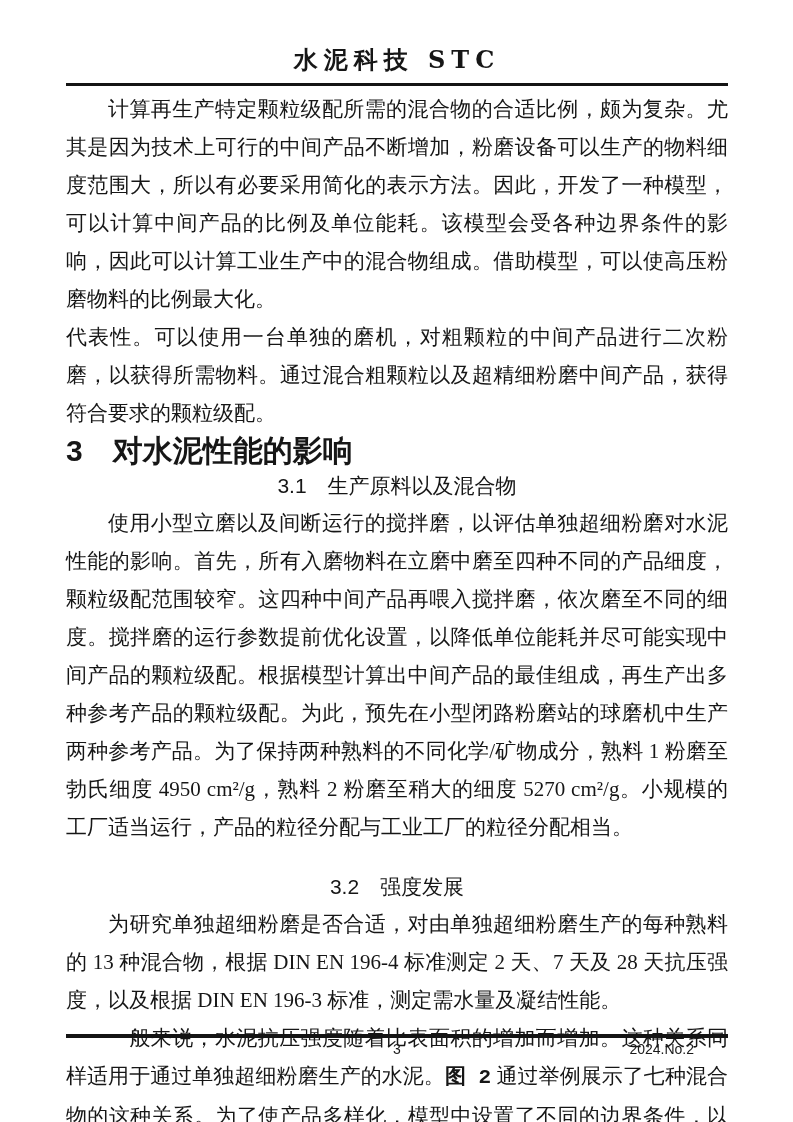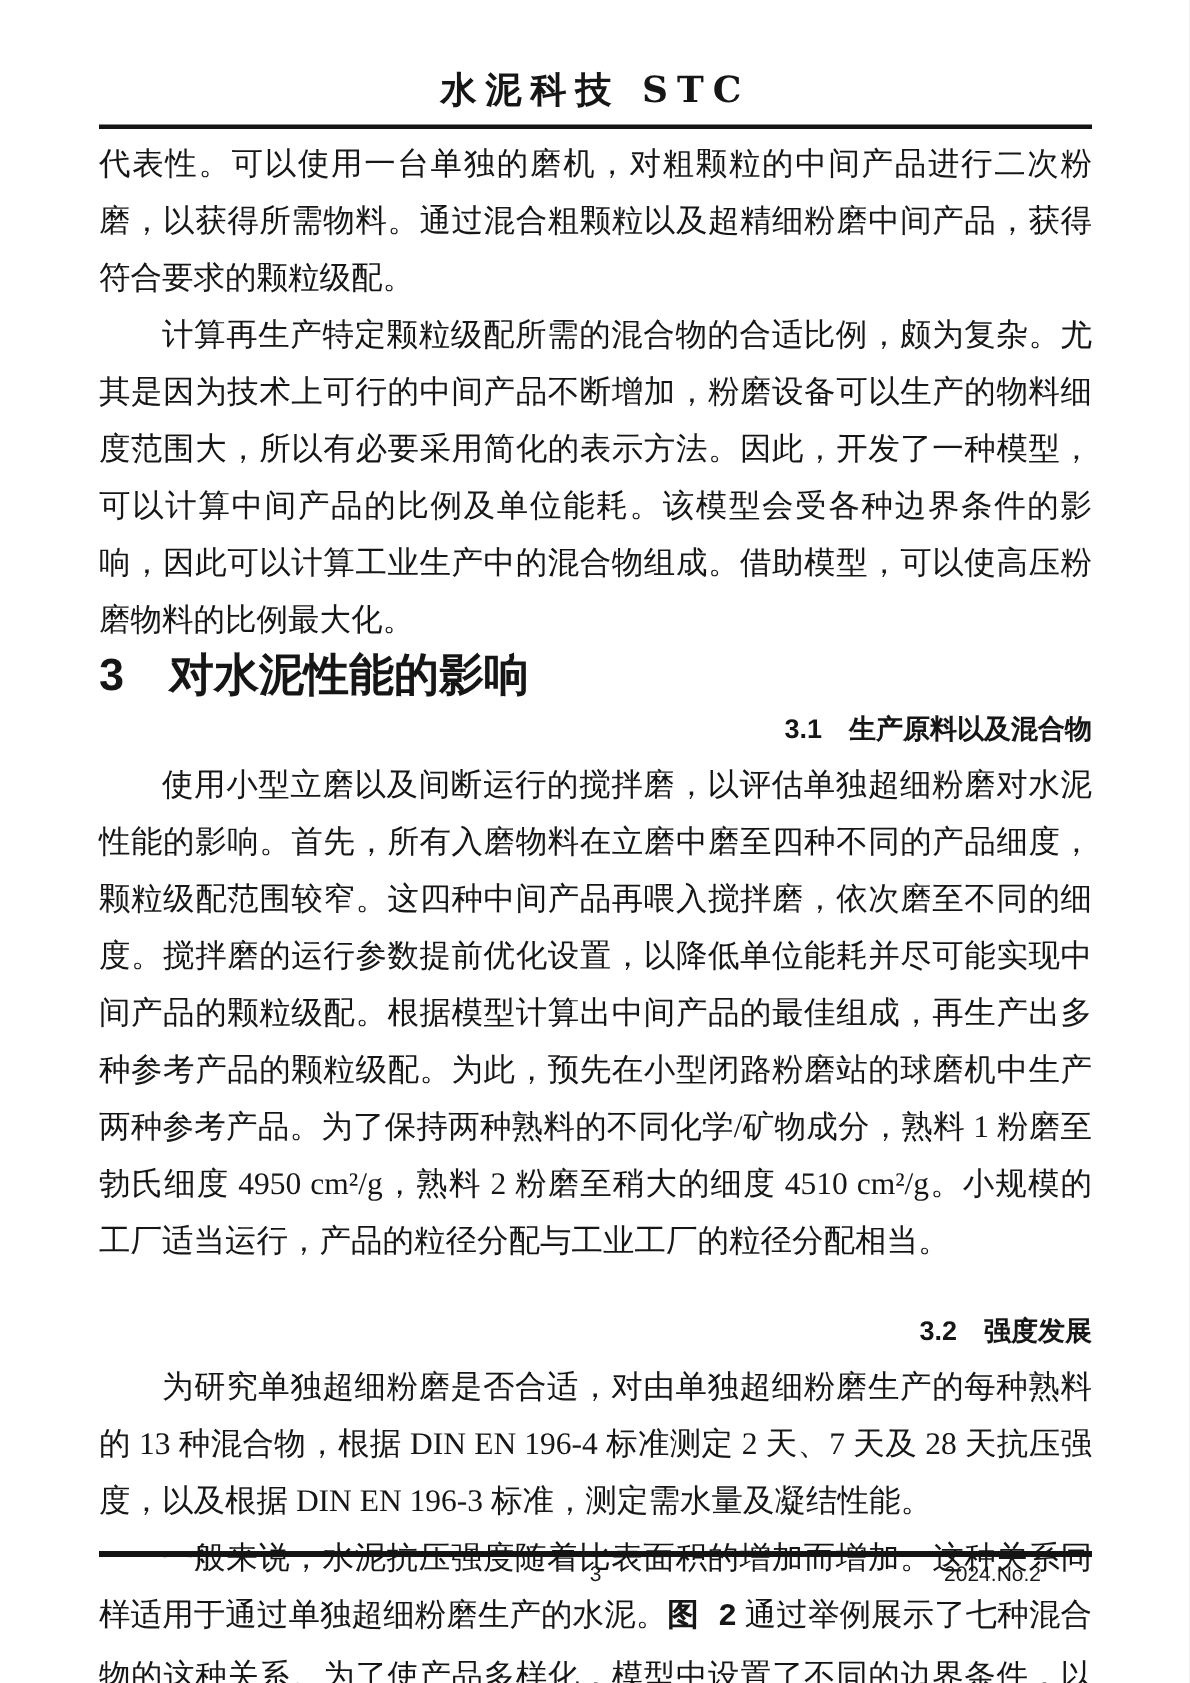--- a/index.html
+++ b/index.html
@@ -53,25 +53,25 @@
   .h-sec {
     margin: 2px 0 0 0;
     font-size: 30px;
     line-height: 34px;
     font-weight: bold;
     font-family: "Liberation Sans", "DejaVu Sans", sans-serif;
     text-align: left;
   }
   .h-sub {
     margin: 1px 0 1px 0;
-    font-size: 18px;
+    font-size: 21px;
     line-height: 34px;
-    font-weight: bold;
+    font-weight: normal;
     font-family: "Liberation Sans", "DejaVu Sans", sans-serif;
-    text-align: right;
+    text-align: center;
   }
   .h-sub.spaced {
     margin-top: 24px;
   }
   .bold-ref {
     font-weight: bold;
     font-family: Liberation Mono, monospace;
   }
   .footer {
     position: absolute;
@@ -109,29 +109,29 @@
 
 <div class="page">
   <div class="content">
 
     <div class="journal-title">水泥科技 STC</div>
 
     <hr class="header-rule">
 
     <div class="body-text">
 
+      <p class="para">计算再生产特定颗粒级配所需的混合物的合适比例，颇为复杂。尤其是因为技术上可行的中间产品不断增加，粉磨设备可以生产的物料细度范围大，所以有必要采用简化的表示方法。因此，开发了一种模型，可以计算中间产品的比例及单位能耗。该模型会受各种边界条件的影响，因此可以计算工业生产中的混合物组成。借助模型，可以使高压粉磨物料的比例最大化。</p>
+
       <p class="para no-indent">代表性。可以使用一台单独的磨机，对粗颗粒的中间产品进行二次粉磨，以获得所需物料。通过混合粗颗粒以及超精细粉磨中间产品，获得符合要求的颗粒级配。</p>
-
-      <p class="para">计算再生产特定颗粒级配所需的混合物的合适比例，颇为复杂。尤其是因为技术上可行的中间产品不断增加，粉磨设备可以生产的物料细度范围大，所以有必要采用简化的表示方法。因此，开发了一种模型，可以计算中间产品的比例及单位能耗。该模型会受各种边界条件的影响，因此可以计算工业生产中的混合物组成。借助模型，可以使高压粉磨物料的比例最大化。</p>
 
       <h2 class="h-sec">3　对水泥性能的影响</h2>
 
       <h3 class="h-sub">3.1　生产原料以及混合物</h3>
 
-      <p class="para">使用小型立磨以及间断运行的搅拌磨，以评估单独超细粉磨对水泥性能的影响。首先，所有入磨物料在立磨中磨至四种不同的产品细度，颗粒级配范围较窄。这四种中间产品再喂入搅拌磨，依次磨至不同的细度。搅拌磨的运行参数提前优化设置，以降低单位能耗并尽可能实现中间产品的颗粒级配。根据模型计算出中间产品的最佳组成，再生产出多种参考产品的颗粒级配。为此，预先在小型闭路粉磨站的球磨机中生产两种参考产品。为了保持两种熟料的不同化学/矿物成分，熟料 1 粉磨至勃氏细度 4950 cm²/g，熟料 2 粉磨至稍大的细度 4510 cm²/g。小规模的工厂适当运行，产品的粒径分配与工业工厂的粒径分配相当。</p>
+      <p class="para">使用小型立磨以及间断运行的搅拌磨，以评估单独超细粉磨对水泥性能的影响。首先，所有入磨物料在立磨中磨至四种不同的产品细度，颗粒级配范围较窄。这四种中间产品再喂入搅拌磨，依次磨至不同的细度。搅拌磨的运行参数提前优化设置，以降低单位能耗并尽可能实现中间产品的颗粒级配。根据模型计算出中间产品的最佳组成，再生产出多种参考产品的颗粒级配。为此，预先在小型闭路粉磨站的球磨机中生产两种参考产品。为了保持两种熟料的不同化学/矿物成分，熟料 1 粉磨至勃氏细度 4950 cm²/g，熟料 2 粉磨至稍大的细度 5270 cm²/g。小规模的工厂适当运行，产品的粒径分配与工业工厂的粒径分配相当。</p>
 
       <h3 class="h-sub spaced">3.2　强度发展</h3>
 
       <p class="para">为研究单独超细粉磨是否合适，对由单独超细粉磨生产的每种熟料的 13 种混合物，根据 DIN EN 196-4 标准测定 2 天、7 天及 28 天抗压强度，以及根据 DIN EN 196-3 标准，测定需水量及凝结性能。</p>
 
       <p class="para"><span>一般来说，水泥抗压强度随着比表面积的增加而增加。这种关系同样适用于通过单独超细粉磨生产的水泥。</span><span class="bold-ref">图 2</span><span> 通过举例展示了七种混合物的这种关系。为了使产品多样化，模型中设置了不同的边界条件，以改变混合物的比表面积和颗粒级配。比表面积变小对 2 天强度影响很大。相比之下，对 7 天和 28 天强度的影响并不是很大。</span></p>
 
     </div>
   </div>
 

